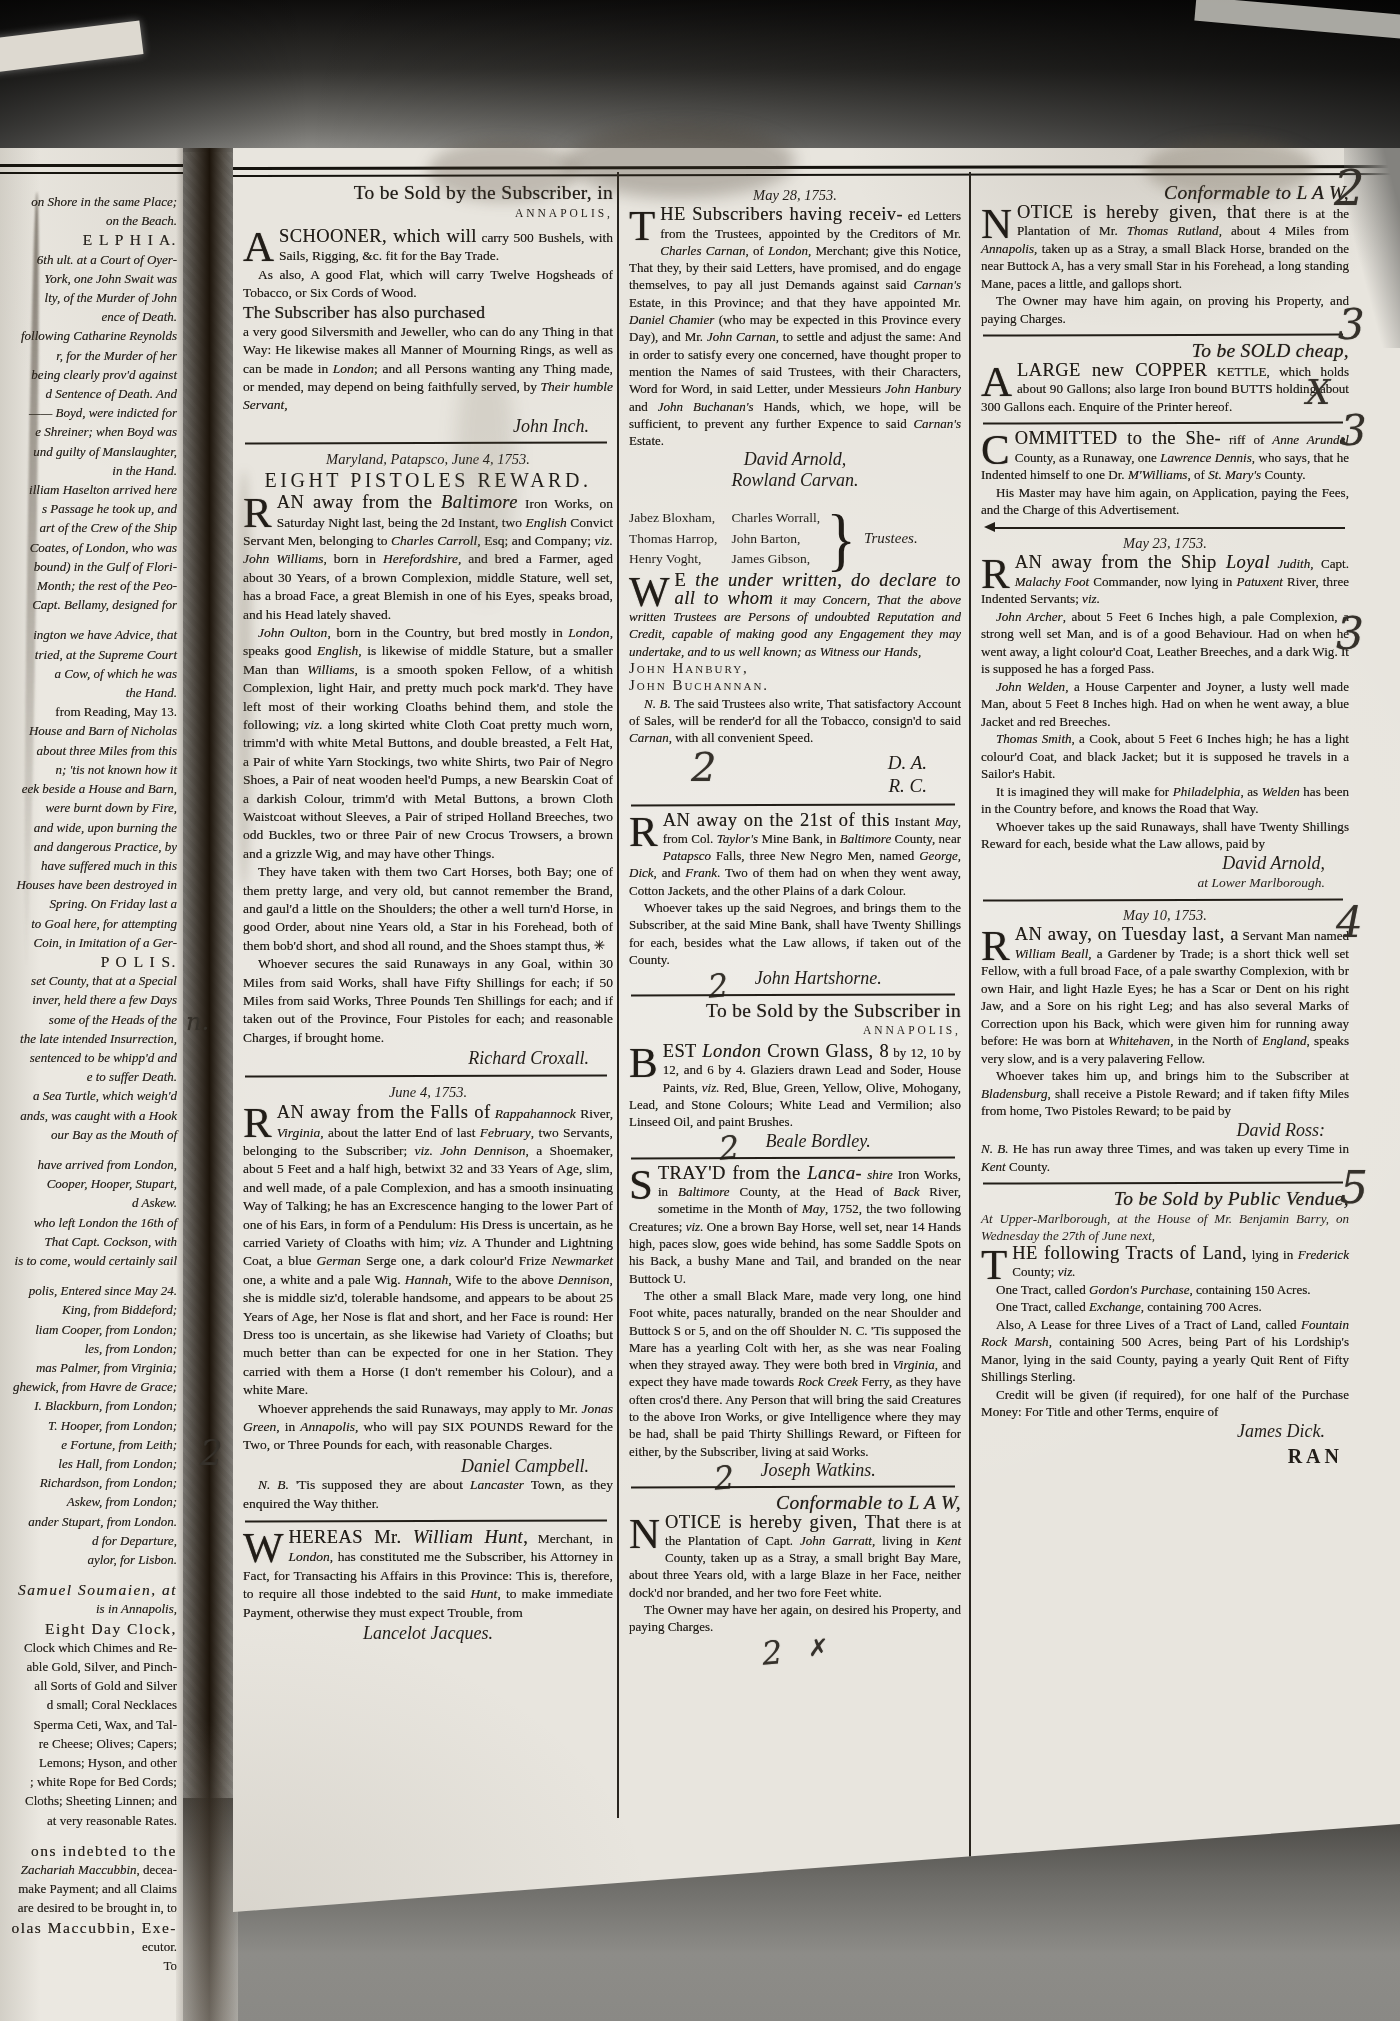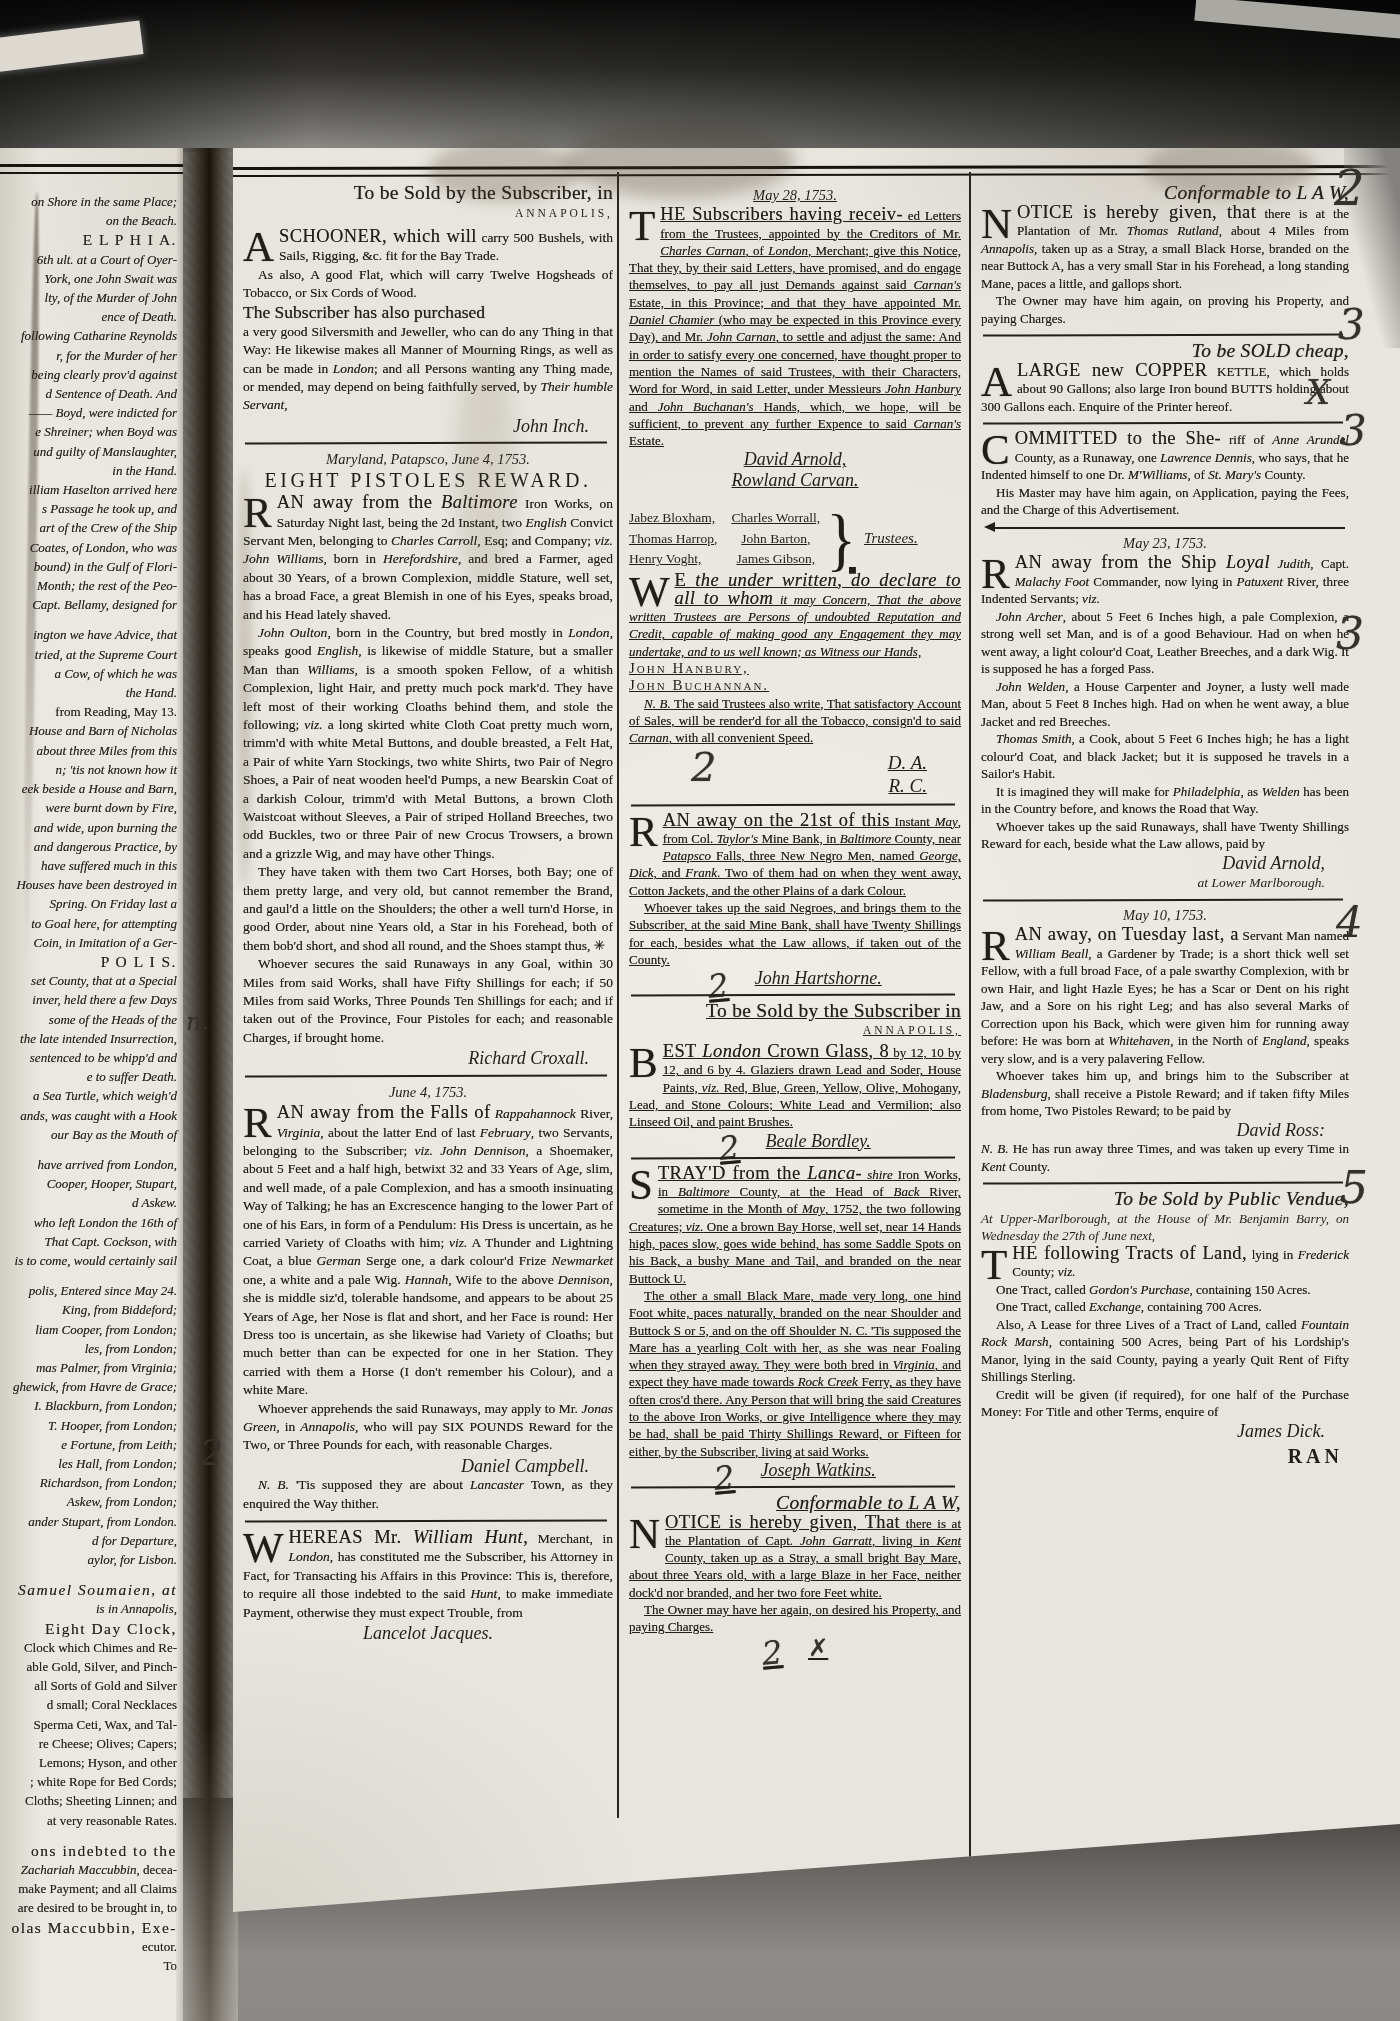--- a/index.html
+++ b/index.html
@@ -57,21 +57,21 @@
   
   .stain{position:absolute;border-radius:50%;pointer-events:none;}
   .st1{left:428px;top:140px;width:150px;height:62px;background:rgba(78,66,50,.26);filter:blur(7px);}
   .st2{left:565px;top:124px;width:230px;height:74px;background:rgba(70,60,46,.3);filter:blur(8px);}
   .st3{left:1145px;top:138px;width:170px;height:60px;background:rgba(92,82,66,.28);filter:blur(7px);}
   .st4{left:236px;top:470px;width:16px;height:420px;background:rgba(95,85,68,.22);filter:blur(5px);}
   .st5{left:455px;top:340px;width:60px;height:260px;background:rgba(100,90,72,.14);filter:blur(9px);}
   
   .col{position:absolute;color:#211d18;}
   .c1{left:10px;top:36px;width:370px;font-size:13.5px;line-height:18.4px;}
-  .c2{left:396px;top:38px;width:332px;font-size:13px;line-height:17.3px;text-decoration:underline;}
+  .c2{left:396px;top:38px;width:332px;font-size:13px;line-height:17.3px;}
   .c3{left:748px;top:36px;width:368px;font-size:13.1px;line-height:17.5px;}
   .body{margin:0;text-align:justify;text-shadow:0 0 .5px rgba(35,28,20,.6);}
   .indent{text-indent:15px;}
   .dc{float:left;font-size:43px;line-height:33px;padding:3px 5px 0 0;text-shadow:0 0 1px rgba(35,28,20,.7);}
   .lede{font-size:18.5px;letter-spacing:.4px;}
   .hdr{font-size:19.5px;text-align:right;letter-spacing:.3px;margin:0 0 2px;text-shadow:0 0 .8px rgba(35,28,20,.65);}
   .hdr-it{font-style:italic;}
   .hdr-sm{font-size:11.5px;text-align:right;letter-spacing:3px;margin:0 0 4px;}
   .dateline{font-style:italic;text-align:center;font-size:14.5px;margin:1px 0 2px;}
   .headline{font-size:20px;text-align:center;letter-spacing:3.5px;margin:0 0 4px;}
@@ -80,21 +80,21 @@
   .sig-sm{font-style:italic;font-size:13.5px;}
   .sigrow{display:flex;justify-content:center;align-items:center;gap:26px;margin:2px 0 1px;}
   .sigrow.right{justify-content:flex-end;padding-right:24px;}
   .sigcenter{text-align:center;margin:2px 0 1px;}
   .smallcaps{font-variant:small-caps;letter-spacing:2px;font-size:15px;text-align:left;padding-right:60px;}
   .rule{border:0;border-top:2.2px solid #221e18;margin:7px 6px 6px 2px;transform:rotate(-.15deg);}
   .arrowrule{position:relative;border-top:2.4px solid #221e18;margin:8px 4px 6px 10px;}
   .arrowrule::before{content:'';position:absolute;left:-12px;top:-7px;border:5.5px solid transparent;border-right:11px solid #221e18;}
   .trust{display:flex;align-items:center;margin:18px 0 2px;}
   .tcol{flex:0 0 auto;}
-  .tcol.second{margin-left:14px;text-align:center;}
+  .tcol.second{margin-left:14px;}
   .tname{font-size:13.5px;line-height:20.5px;white-space:nowrap;}
   .brace{font-size:62px;font-weight:300;line-height:54px;margin:0 8px 0 6px;transform:scaleY(1.12);}
   .tlabel{font-style:italic;font-size:15px;}
   .da-rc{position:relative;margin:4px 0 2px;}
   .initials{text-align:right;padding-right:34px;font-style:italic;font-size:19px;line-height:23px;}
   .catch{text-align:right;font-size:20px;letter-spacing:4px;padding-right:6px;margin-top:8px;font-weight:bold;}
   .vendue-sub{font-style:italic;margin:0;text-align:justify;}
   
   .hand{font-family:"DejaVu Serif",serif;font-style:italic;color:#35312b;pointer-events:none;text-shadow:0 0 1px rgba(50,45,38,.5);}
   .h-inline{font-size:32px;line-height:0;position:relative;top:7px;transform:rotate(-5deg);}

